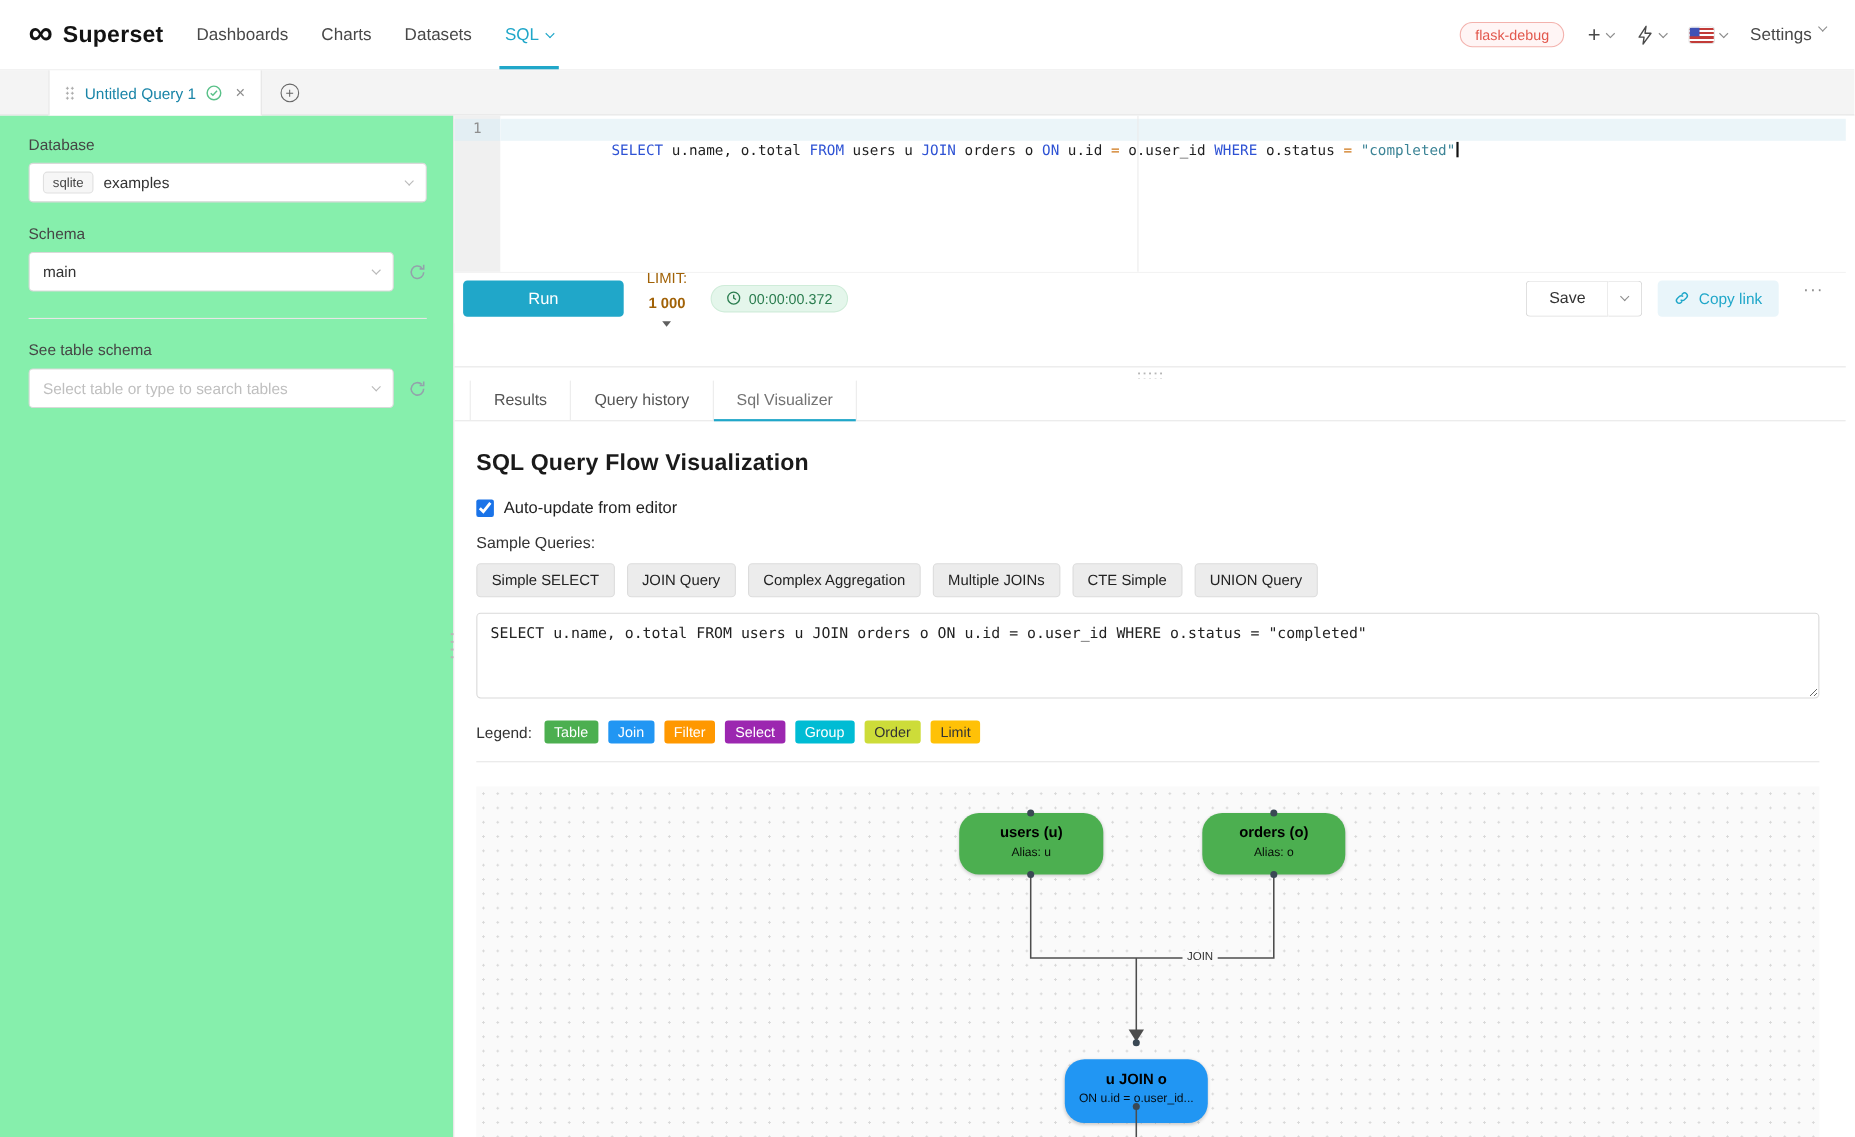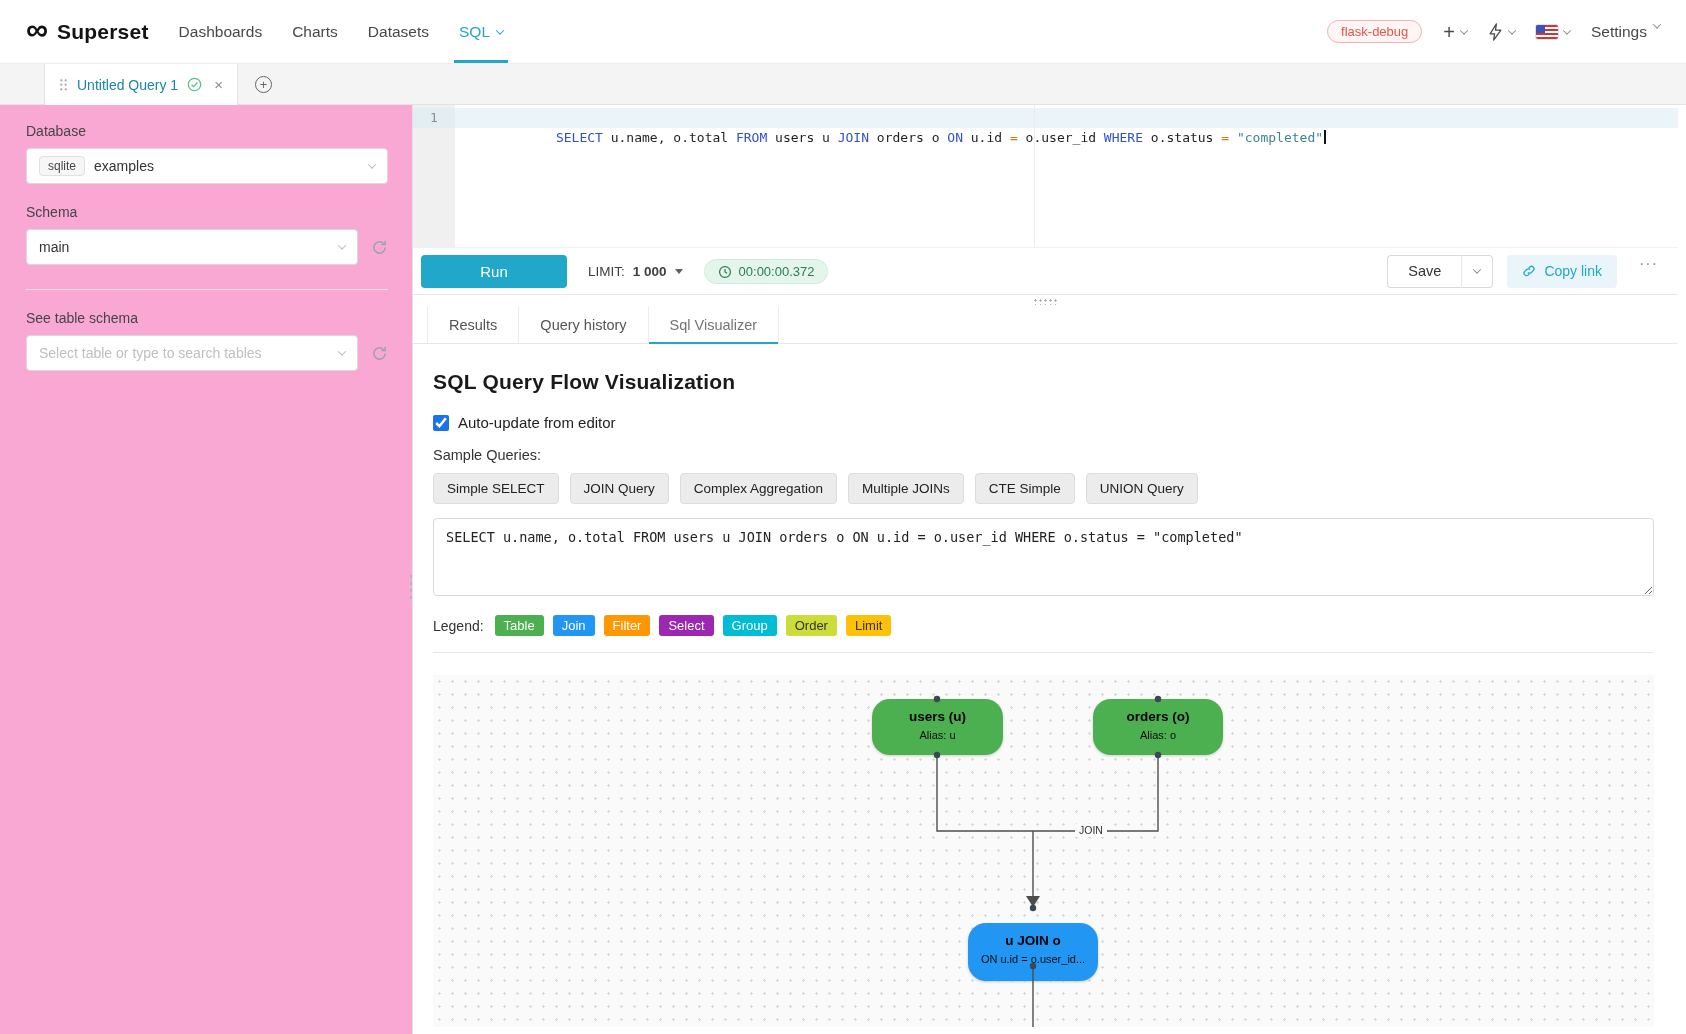--- a/index.html
+++ b/index.html
@@ -39,21 +39,21 @@
   .qtab-label { font-size:14px; color:#1a85a8; }
   .qtab-close { color:#8c8c8c; font-size:15px; margin-left:3px; cursor:pointer; }
   .add-tab { display:flex; align-items:center; padding:0 17px; cursor:pointer; }
   .add-circle { width:17px; height:17px; border-radius:50%; border:1.5px solid #666; color:#666; font-size:13px; display:flex; align-items:center; justify-content:center; line-height:1; }
 
   
   .content { flex:1; display:flex; position:relative; overflow:hidden; }
   .split-notch { position:absolute; left:408px; top:468px; width:6px; height:30px; background-image:radial-gradient(circle,#b5b5b5 1.2px,transparent 1.3px); background-size:6px 7px; cursor:col-resize; z-index:5; }
 
   
-  .sidebar { width:412px; min-width:412px; padding:18px 24px 0 26px; background:#f9a8d4; }
+  .sidebar { width:412px; min-width:412px; padding:18px 24px 0 26px; background:#86efac; }
   .field { margin-bottom:20px; }
   .field-label { font-size:14px; color:#454545; margin-bottom:9px; }
   .select { height:36px; border:1px solid #d9d9d9; border-radius:4px; background:#fff; display:flex; align-items:center; padding:0 12px; flex:1; cursor:pointer; gap:9px; }
   .select .chev { margin-left:auto; }
   .tag { font-size:12px; color:#454545; background:#f6f6f6; border:1px solid #e0e0e0; border-radius:4px; padding:2px 8px; }
   .select-value { font-size:14px; color:#333; }
   .select-row { display:flex; align-items:center; gap:13px; }
   .select input { border:none; outline:none; flex:1; font-size:14px; font-family:inherit; color:#333; background:transparent; padding:0; min-width:0; }
   .select input::placeholder { color:#bfbfbf; }
   .sidebar hr { border:none; border-top:1px solid #e6e6e6; margin:24px 0 20px; }
@@ -72,33 +72,33 @@
   .code-line { position:relative; padding-left:7px; line-height:20px; margin-top:3px; white-space:pre; }
   .tk-keyword { color:#2e52d4; }
   .tk-operator { color:#cf7a1d; }
   .tk-string { color:#3c8496; }
   .tk-plain { color:#1f1f1f; }
   .cursor { display:inline-block; width:1.5px; height:14px; background:#111; vertical-align:-2px; margin-left:1px; }
 
   
   .toolbar { height:46px; min-height:46px; display:flex; align-items:center; padding:0 12px 0 8px; gap:21px; background:#fff; }
   .run-btn { width:146px; height:33px; background:#20a7c9; color:#fff; border:none; border-radius:4px; font-size:15px; font-family:inherit; cursor:pointer; }
-  .limit { display:flex; align-items:center; gap:8px; cursor:pointer; font-size:13.5px; color:#404040; }
+  .limit { display:flex; align-items:center; gap:8px; cursor:pointer; font-size:13.5px; color:#a16207;flex-direction:column; }
   .limit-value { font-weight:600; }
   .caret-solid { width:0; height:0; border-left:4.5px solid transparent; border-right:4.5px solid transparent; border-top:5px solid #5f5f5f; margin-top:1px; }
-  .timer { display:flex; align-items:flex-end; gap:7px; background:#e4f6eb; border:1px solid #cfecd9; border-radius:14px; padding:4px 13px; font-size:13px; color:#2a7d4f; }
+  .timer { display:flex; align-items:center; gap:7px; background:#e4f6eb; border:1px solid #cfecd9; border-radius:14px; padding:4px 13px; font-size:13px; color:#2a7d4f; }
   .toolbar-right { margin-left:auto; display:flex; align-items:flex-start; gap:14px; }
   .save-split { display:flex; }
   .save-main { height:33px; padding:0 20px; background:#fff; border:1px solid #d9d9d9; border-right:1px solid #e8e8e8; border-radius:4px 0 0 4px; font-size:14.5px; color:#333; font-family:inherit; cursor:pointer; }
   .save-caret { width:31px; height:33px; background:#fff; border:1px solid #d9d9d9; border-left:none; border-radius:0 4px 4px 0; display:flex; align-items:center; justify-content:center; cursor:pointer; }
   .copy-link { height:33px; display:flex; align-items:center; gap:8px; background:#e9f5fa; color:#20a7c9; border:none; border-radius:4px; padding:0 15px; font-size:14px; font-family:inherit; cursor:pointer; }
   .more-btn { background:none; border:none; color:#8c8c8c; font-size:16px; letter-spacing:1px; cursor:pointer; padding:0 8px; font-family:inherit; }
 
   
-  .south { flex:1; border-top:1px solid #e6e6e6; display:flex; flex-direction:column; overflow:hidden; }
+  .south { flex:1; border-top:1px solid #e6e6e6; display:flex; flex-direction:column; overflow:hidden;margin-top:39px; }
   .drag-dots { width:26px; height:7px; margin:3px auto 0; background-image:radial-gradient(circle,#b5b5b5 1.2px,transparent 1.3px); background-size:5px 5px; cursor:row-resize; }
   .stabs { display:flex; align-items:stretch; height:37px; border-bottom:1px solid #e8e8e8; padding-left:14px; margin-top:2px; }
   .stab { display:flex; align-items:center; padding:0 21px; font-size:14.5px; color:#545454; cursor:pointer; position:relative; border-right:1px solid #ececec; }
   .stab:first-child { border-left:1px solid #ececec; }
   .stab.active { color:#737373; }
   .stab.active::after { content:""; position:absolute; left:0; right:0; bottom:-1px; height:2px; background:#20a7c9; }
 
   
   .panel { flex:1; overflow:hidden; padding:26px 24px 0 20px; }
   .panel h2 { margin:0 0 20px; font-size:21px; color:#1a1a1a; font-weight:700; letter-spacing:.2px; }

